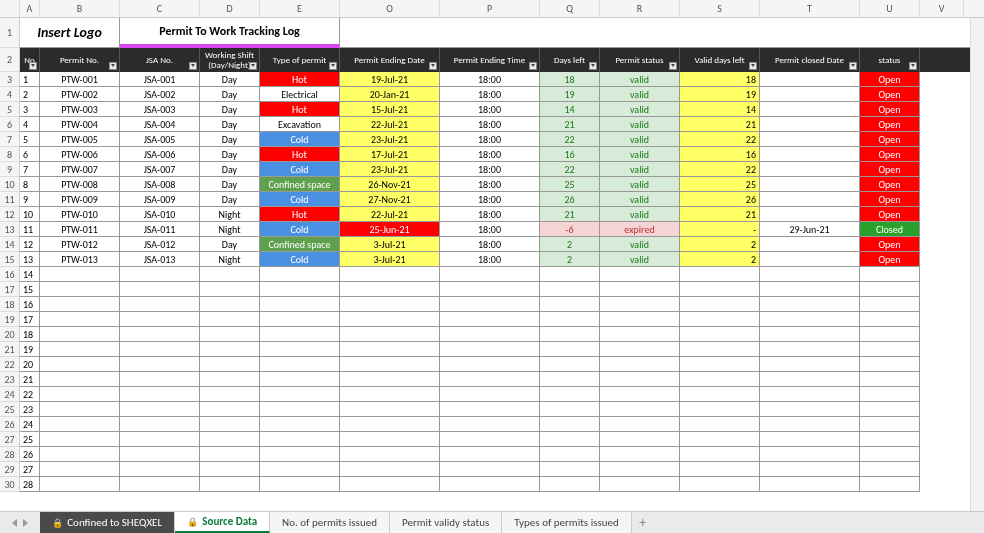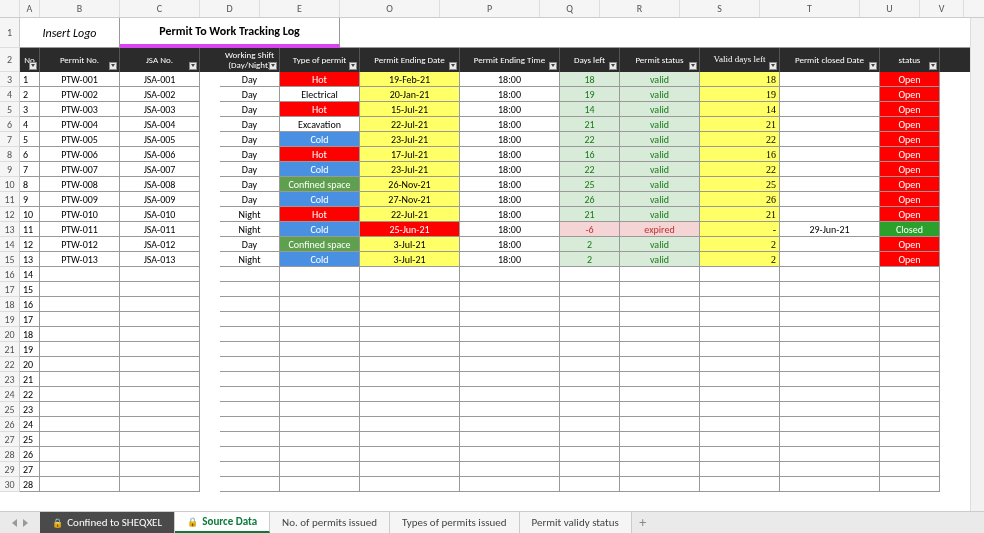--- a/index.html
+++ b/index.html
@@ -7,44 +7,44 @@
 
   .col-letters { display: flex; height: 18px; border-bottom: 1px solid #ccc; background: #f5f5f5; }
   .col-letter { border-right: 1px solid #ddd; text-align: center; font-size: 10px; line-height: 18px; color: #555; }
   .row-nums { position: absolute; left: 0; top: 18px; width: 20px; background: #f5f5f5; }
   .row-num { height: 15px; border-bottom: 1px solid #ddd; border-right: 1px solid #ccc; text-align: center; font-size: 10px; line-height: 15px; color: #555; }
   .row-num.tall { height: 30px; line-height: 30px; }
   .row-num.med { height: 24px; line-height: 24px; }
 
   .grid { position: absolute; left: 20px; top: 18px; right: 0; }
   .title-row { display: flex; height: 30px; }
-  .logo-cell { width: 100px; border-right: 1px solid #999; border-bottom: 1px solid #999; display: flex; align-items: center; justify-content: center; font-style: italic; font-weight: 400; font-size: 12px; }
+  .logo-cell { width: 100px; border-right: 1px solid #999; border-bottom: 1px solid #999; display: flex; align-items: center; justify-content: center; font-style: italic; font-weight: 700; font-size: 14px; }
   .title-cell { width: 220px; border-right: 1px solid #999; border-bottom: 4px solid #d946ef; display: flex; align-items: center; justify-content: center; font-weight: 700; font-size: 12px; }
   .title-rest { flex: 1; border-bottom: 1px solid #999; }
 
   .header-row { display: flex; height: 24px; background: #2b2b2b; color: #fff; }
   .hcell { position: relative; border-right: 1px solid #555; display: flex; align-items: center; justify-content: center; font-size: 9px; text-align: center; padding: 0 2px; line-height: 1.1; }
   .filter-icon { position: absolute; right: 2px; bottom: 2px; width: 8px; height: 8px; background: #eaeaea; border: 0.5px solid #888; }
   .filter-icon::after { content: ""; position: absolute; left: 1px; top: 1px; border-left: 2.5px solid transparent; border-right: 2.5px solid transparent; border-top: 3px solid #444; }
 
   .data-row { display: flex; height: 15px; }
   .cell { border-right: 1px solid #999; border-bottom: 1px solid #999; display: flex; align-items: center; justify-content: center; font-size: 10px; overflow: hidden; white-space: nowrap; }
   .cell.left { justify-content: flex-start; padding-left: 3px; }
   .cell.right { justify-content: flex-end; padding-right: 3px; }
 
   .w-no { width: 20px; }
   .w-permit { width: 80px; }
   .w-jsa { width: 80px; }
-  .w-shift { width: 60px; margin-left: 20px; }
+  .w-shift { width: 60px; }
   .w-type { width: 80px; }
   .w-date { width: 100px; }
   .w-time { width: 100px; }
   .w-days { width: 60px; }
   .w-status { width: 80px; }
-  .w-vdays { width: 80px; font-family: Liberation Serif, serif; }
+  .w-vdays { width: 80px; }
   .w-cdate { width: 100px; }
   .w-open { width: 60px; }
 
   .bg-red { background: #ff0000; color: #fff; }
   .bg-blue { background: #4a90e2; color: #fff; }
   .bg-green { background: #5fa04e; color: #fff; }
   .bg-yellow { background: #ffff66; color: #000; }
   .bg-lightgreen { background: #d8ead8; color: #1a7a1a; }
   .bg-pink { background: #f4d4d4; color: #b33; }
   .bg-open { background: #ff0000; color: #fff; }
@@ -136,21 +136,21 @@
       <div class="hcell w-cdate">Permit closed Date<div class="filter-icon"></div></div>
       <div class="hcell w-open">status<div class="filter-icon"></div></div>
     </div>
   <div id="data-rows">
       <div class="data-row">
         <div class="cell w-no left">1</div>
         <div class="cell w-permit">PTW-001</div>
         <div class="cell w-jsa">JSA-001</div>
         <div class="cell w-shift">Day</div>
         <div class="cell w-type bg-red">Hot</div>
-        <div class="cell w-date bg-yellow">19-Feb-21</div>
+        <div class="cell w-date bg-yellow">19-Jul-21</div>
         <div class="cell w-time">18:00</div>
         <div class="cell w-days bg-lightgreen">18</div>
         <div class="cell w-status bg-lightgreen">valid</div>
         <div class="cell w-vdays bg-yellow right">18</div>
         <div class="cell w-cdate"></div>
         <div class="cell w-open bg-open">Open</div>
       </div>
       <div class="data-row">
         <div class="cell w-no left">2</div>
         <div class="cell w-permit">PTW-002</div>
@@ -545,20 +545,20 @@
         <span>Confined to SHEQXEL</span>
       </div>
       <div class="tab active">
         <span class="lock">🔒</span>
         <span>Source Data</span>
       </div>
       <div class="tab">
         <span>No. of permits issued</span>
       </div>
       <div class="tab">
+        <span>Permit validy status</span>
+      </div>
+      <div class="tab">
         <span>Types of permits issued</span>
-      </div>
-      <div class="tab">
-        <span>Permit validy status</span>
       </div>
     </div>
   <div class="add-tab">+</div>
 </div>
 
 </body></html>

